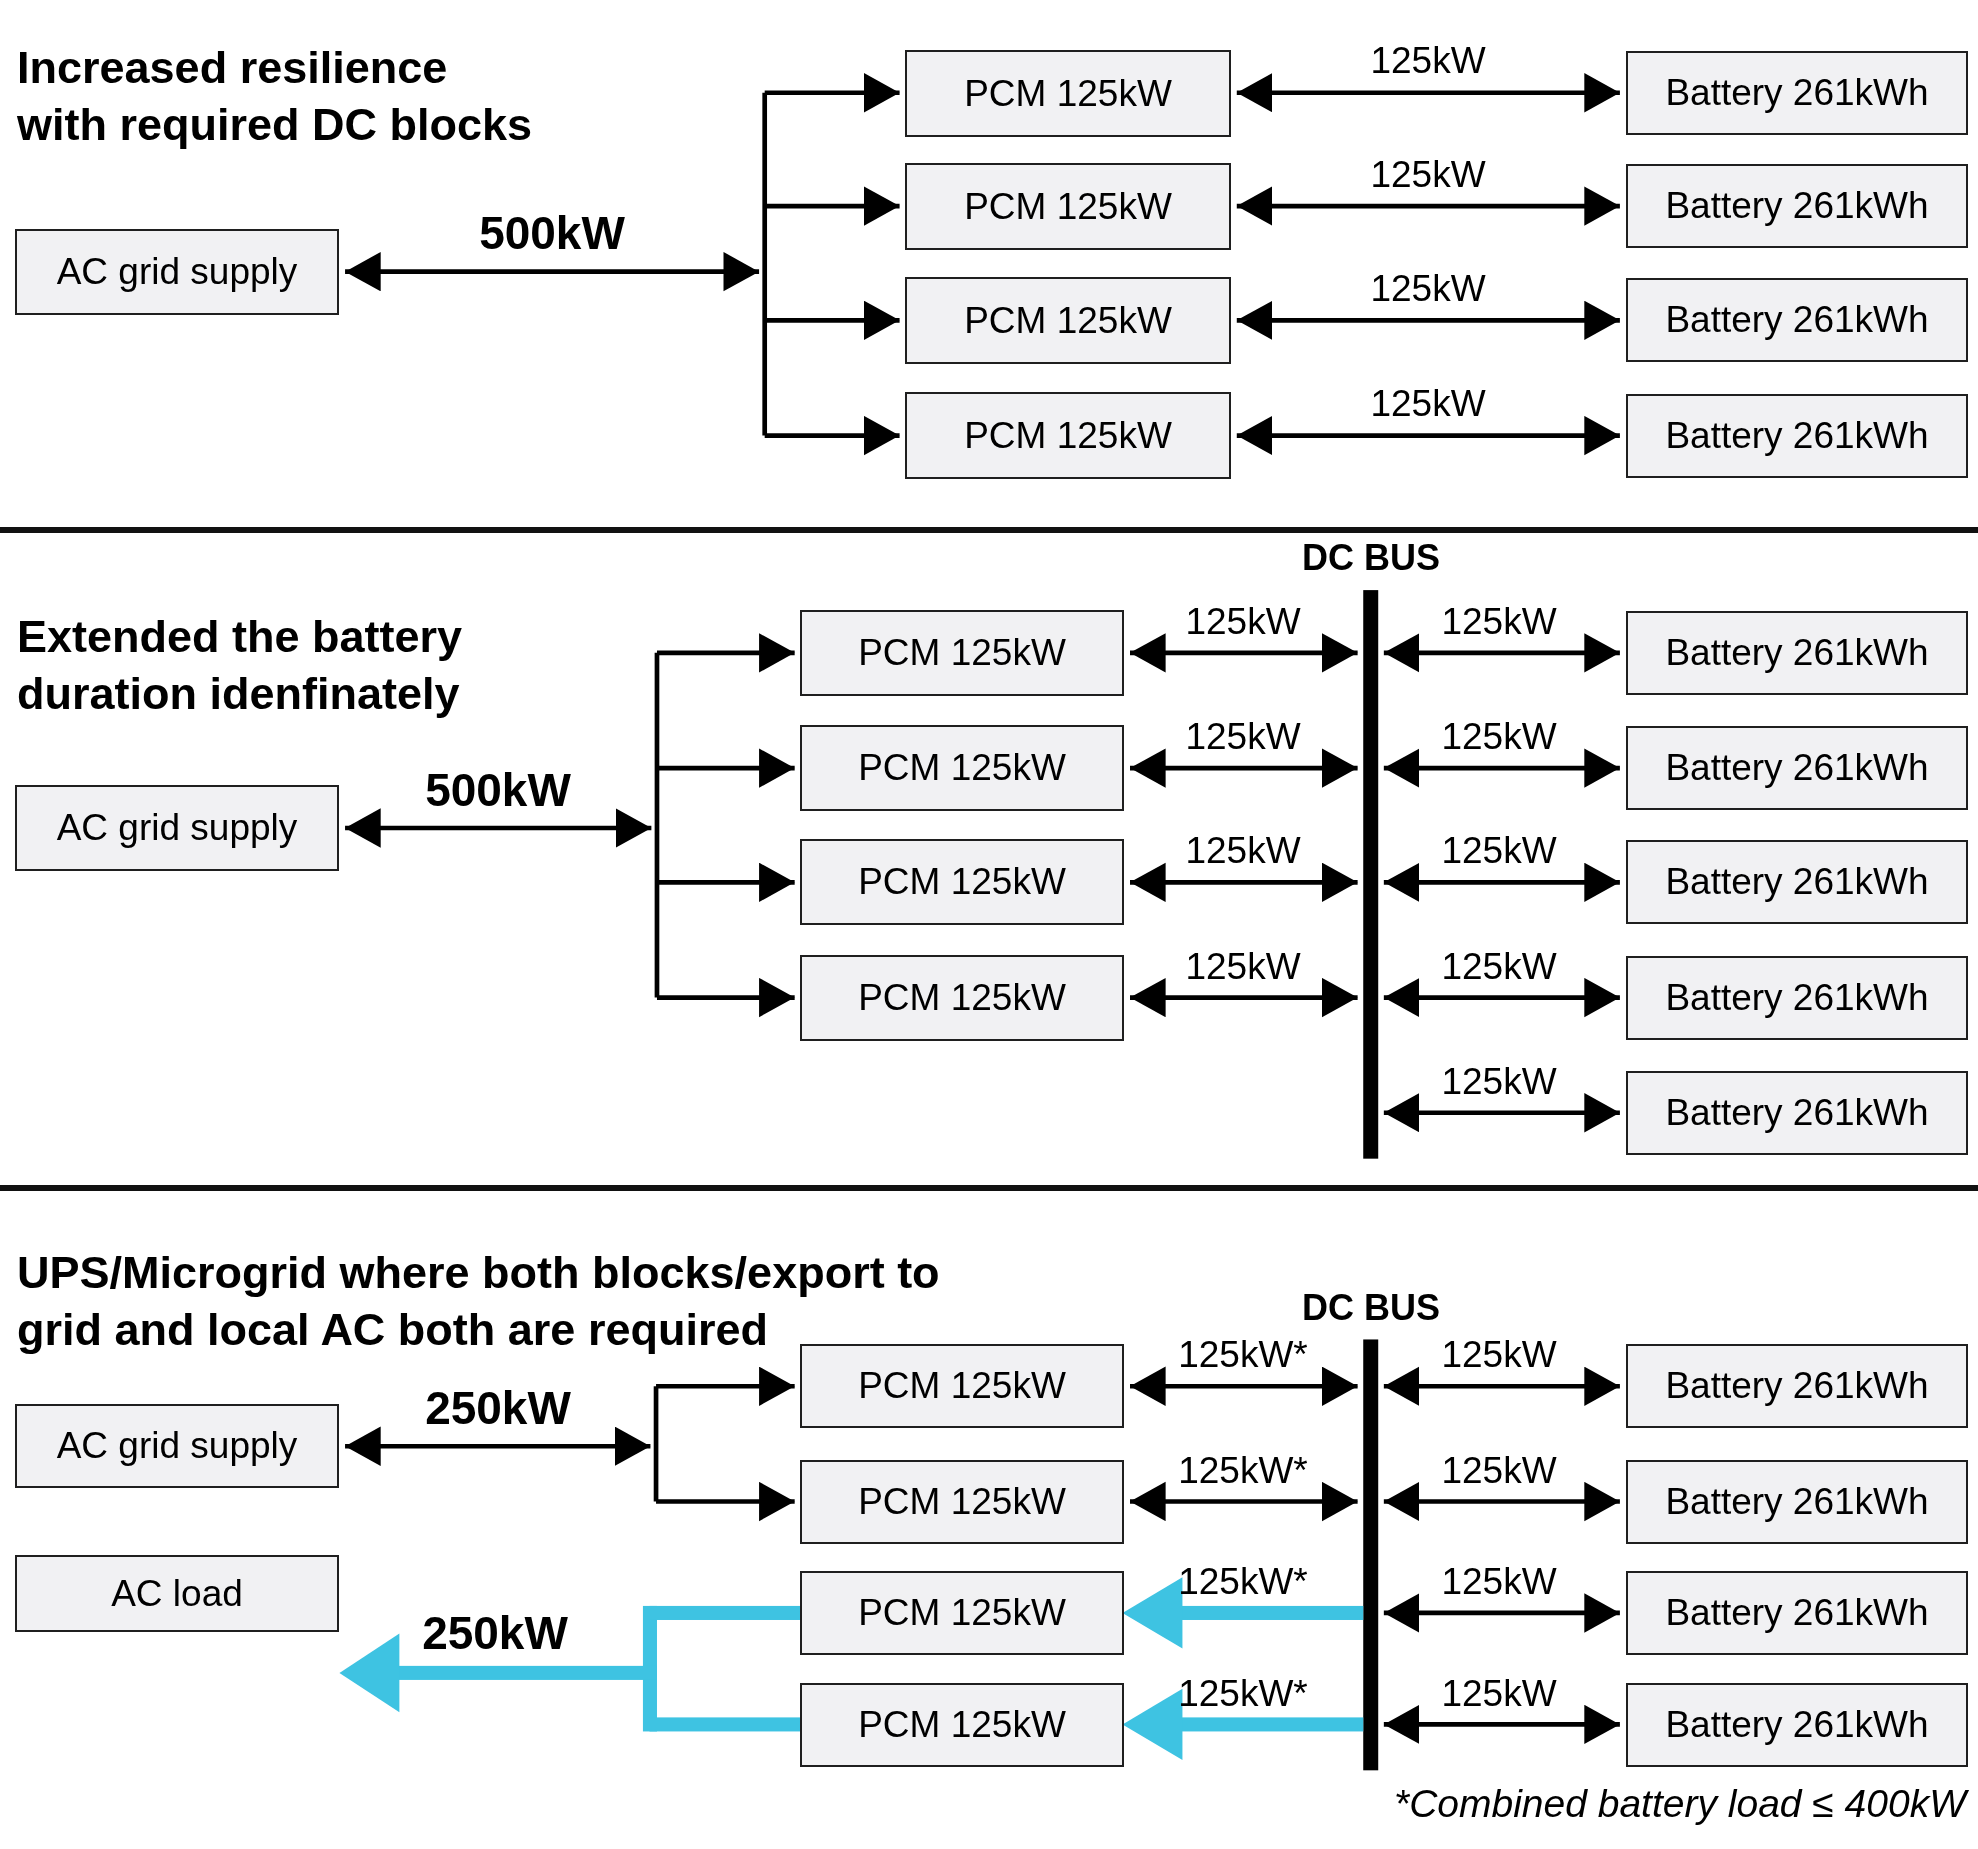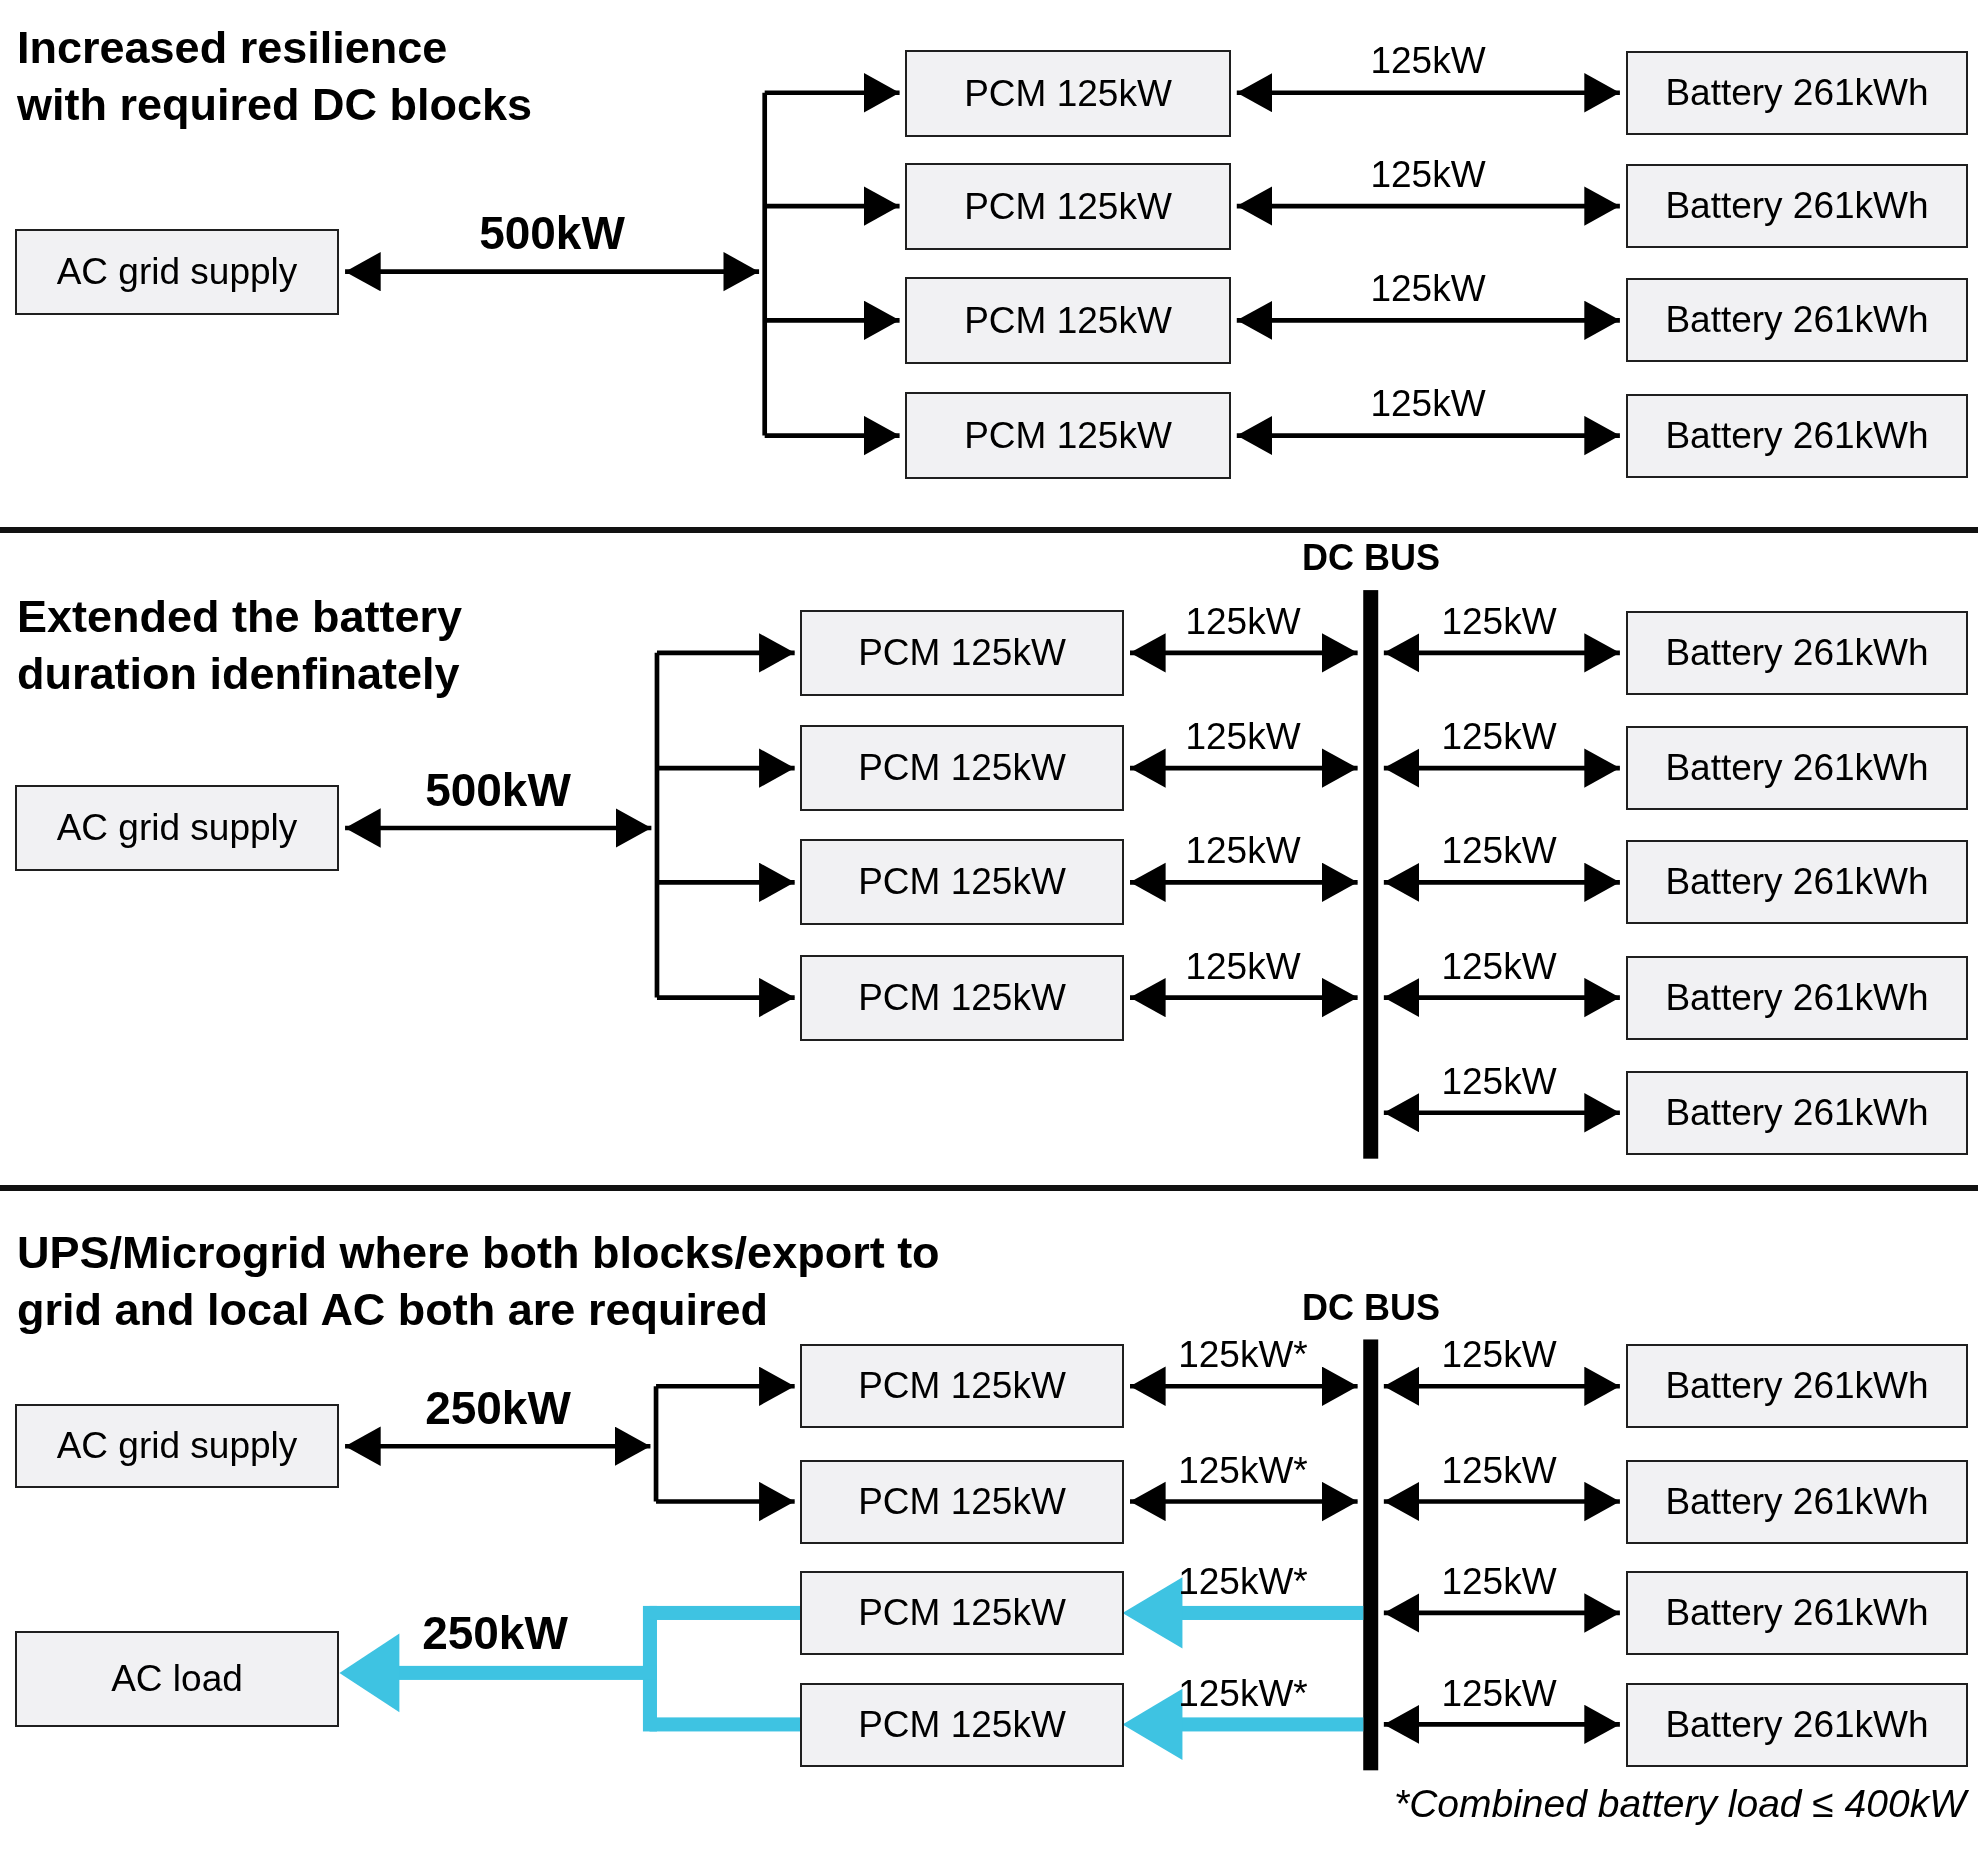--- a/index.html
+++ b/index.html
@@ -22,20 +22,21 @@
     color:#000000;
     white-space:nowrap;
   }
   .title{
     position:absolute;
     font-size:45px;
     font-weight:bold;
     line-height:57px;
     color:#000;
     white-space:nowrap;
+    margin-top:20px;
   }
   .flowlabel{
     position:absolute;
     transform:translate(-50%,-100%);
     font-size:37px;
     color:#000;
     white-space:nowrap;
   }
   .flowlabel.big{font-size:46px;font-weight:bold;text-align:center;}
   .buslabel{
@@ -211,21 +212,21 @@
     <div>UPS/Microgrid where both blocks/export to</div>
     <div>grid and local AC both are required</div>
   </div>
 
   <div class="buslabel" style="left:1371px;top:1329px;">DC BUS</div>
 
   <div class="box" style="left:15px;top:1404px;width:324px;height:84px;">AC grid supply</div>
 
   <div class="flowlabel big" style="left:498px;top:1435px;">250kW</div>
 
-  <div class="box" style="left:15px;top:1631px;width:324px;height:96px;">AC load</div>
+  <div class="box" style="left:15px;top:1555px;width:324px;height:77px;">AC load</div>
 
   <div class="flowlabel big" style="left:495px;top:1660px;">250kW</div>
 
   <div class="box" style="left:800px;top:1344px;width:324px;height:84px;">PCM 125kW</div>
   <div class="box" style="left:800px;top:1460px;width:324px;height:84px;">PCM 125kW</div>
   <div class="box" style="left:800px;top:1571px;width:324px;height:84px;">PCM 125kW</div>
   <div class="box" style="left:800px;top:1683px;width:324px;height:84px;">PCM 125kW</div>
 
   <div class="flowlabel" style="left:1243px;top:1376px;">125kW*</div>
   <div class="flowlabel" style="left:1243px;top:1492px;">125kW*</div>

